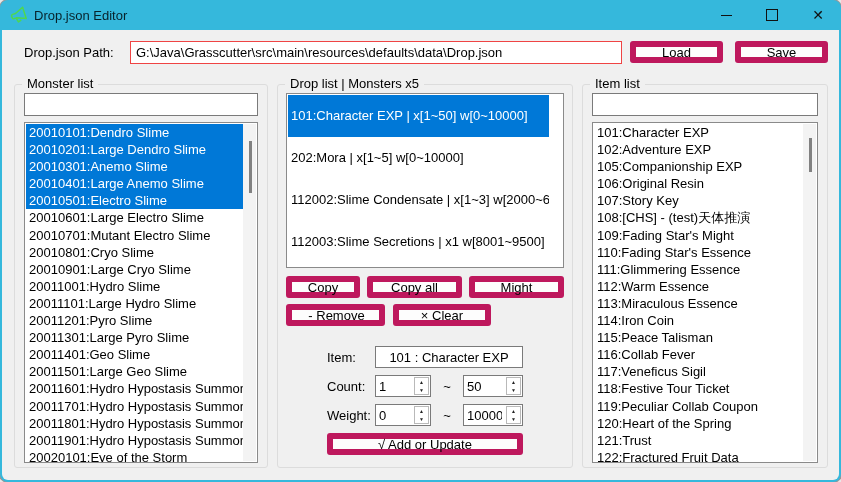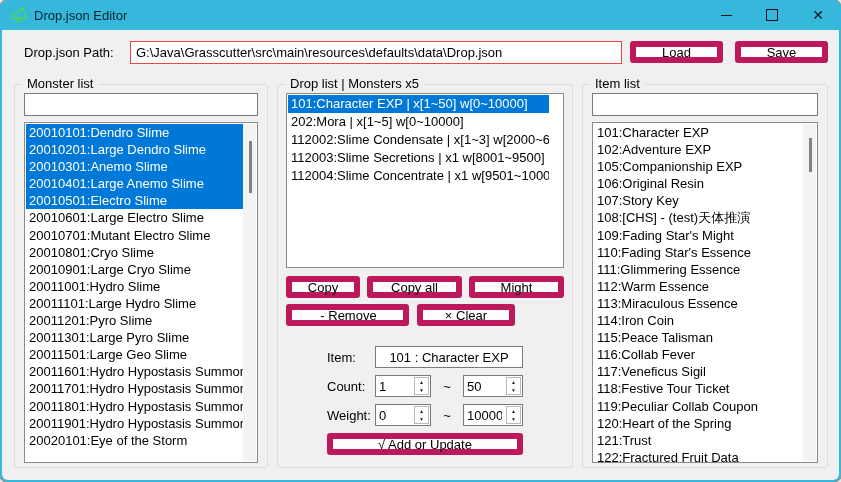--- a/index.html
+++ b/index.html
@@ -25,31 +25,31 @@
   
   .groups{display:flex;gap:9px;margin-top:22px;height:384px;}
   .group{position:relative;box-sizing:border-box;border:1px solid #dcdcdc;border-radius:3px;background:#f0f0f0;}
   .legend{position:absolute;top:-9px;left:7px;background:#f0f0f0;padding:0 5px;font-size:13px;color:#000;white-space:nowrap;}
   .g-monster{width:254px;display:flex;flex-direction:column;padding:8px 9px 4px;}
   .g-drop{width:296px;display:flex;flex-direction:column;padding:8px 8px 4px;}
   .g-item{width:250px;display:flex;flex-direction:column;padding:8px 9px 4px;}
   .filter-input{height:23px;box-sizing:border-box;border:1px solid #7a7a7a;background:#fff;font:13px "Liberation Sans","DejaVu Sans",sans-serif;padding:0 4px;outline:none;margin-bottom:6px;}
   .listbox{position:relative;flex:1;background:#fff;border:1px solid #8a8a8a;box-sizing:border-box;overflow:hidden;padding:1px 14px 1px 1px;}
   .lrow{height:17.1px;line-height:17.1px;font-size:13px;color:#000;white-space:nowrap;overflow:hidden;padding:0 3px;}
-  .drow{height:18px;line-height:18px;font-size:13px;color:#000;white-space:nowrap;overflow:hidden;padding:0 3px;}
+  .drow{height:18px;line-height:18px;font-size:13px;color:#000;white-space:nowrap;overflow:hidden;padding:12px 3px;}
   .sel{background:#0078d7;color:#fff;}
   .vtrack{position:absolute;top:1px;bottom:1px;right:1px;width:13px;background:#f3f3f3;}
   .vthumb{position:absolute;right:5px;width:3px;background:#818181;}
   
   .droplist{flex:none;height:175px;}
   .btn-row1{display:flex;margin-top:8px;gap:7px;}
   .btn-copy{width:74px;}
   .btn-copyall,.btn-paste{flex:1;}
   .btn-row2{display:flex;margin-top:6px;gap:8px;}
-  .btn-remove{width:123px;padding-left:8px;}
+  .btn-remove{width:99px;padding-left:8px;}
   .btn-clear{width:98px;}
   .form{margin:20px auto 0;width:196px;}
   .form-row{display:flex;align-items:center;margin-bottom:7px;}
   .form-label{width:48px;flex:none;font-size:13px;}
   .item-input{flex:1;height:22px;box-sizing:border-box;border:1px solid #7a7a7a;background:#fff;font:13px "Liberation Sans","DejaVu Sans",sans-serif;text-align:center;outline:none;min-width:0;}
   .spin{display:flex;box-sizing:border-box;border:1px solid #7a7a7a;background:#fff;height:22px;flex:none;}
   .spin-a{width:56px;}
   .spin-b{width:60px;}
   .spin-val{border:0;outline:0;padding:0 3px;width:100%;min-width:0;font:13px "Liberation Sans","DejaVu Sans",sans-serif;background:transparent;}
   .spin-arrows{width:15px;flex:none;display:flex;flex-direction:column;border:1px solid #b9b9b9;margin:1px;box-sizing:border-box;}
@@ -106,20 +106,21 @@
             <div class="lrow sel">20010401:Large Anemo Slime</div>
             <div class="lrow sel">20010501:Electro Slime</div>
             <div class="lrow">20010601:Large Electro Slime</div>
             <div class="lrow">20010701:Mutant Electro Slime</div>
             <div class="lrow">20010801:Cryo Slime</div>
             <div class="lrow">20010901:Large Cryo Slime</div>
             <div class="lrow">20011001:Hydro Slime</div>
             <div class="lrow">20011101:Large Hydro Slime</div>
             <div class="lrow">20011201:Pyro Slime</div>
             <div class="lrow">20011301:Large Pyro Slime</div>
+            <div class="lrow">20011401:Geo Slime</div>
             <div class="lrow">20011501:Large Geo Slime</div>
             <div class="lrow">20011601:Hydro Hypostasis Summon</div>
             <div class="lrow">20011701:Hydro Hypostasis Summon</div>
             <div class="lrow">20011801:Hydro Hypostasis Summon</div>
             <div class="lrow">20011901:Hydro Hypostasis Summon</div>
             <div class="lrow">20020101:Eye of the Storm</div>
             <div class="vtrack"></div>
             <div class="vthumb" style="top: 18px; height: 52px;"></div>
           </div>
         <div class="vtrack" style="top:auto;height:0;"></div>

